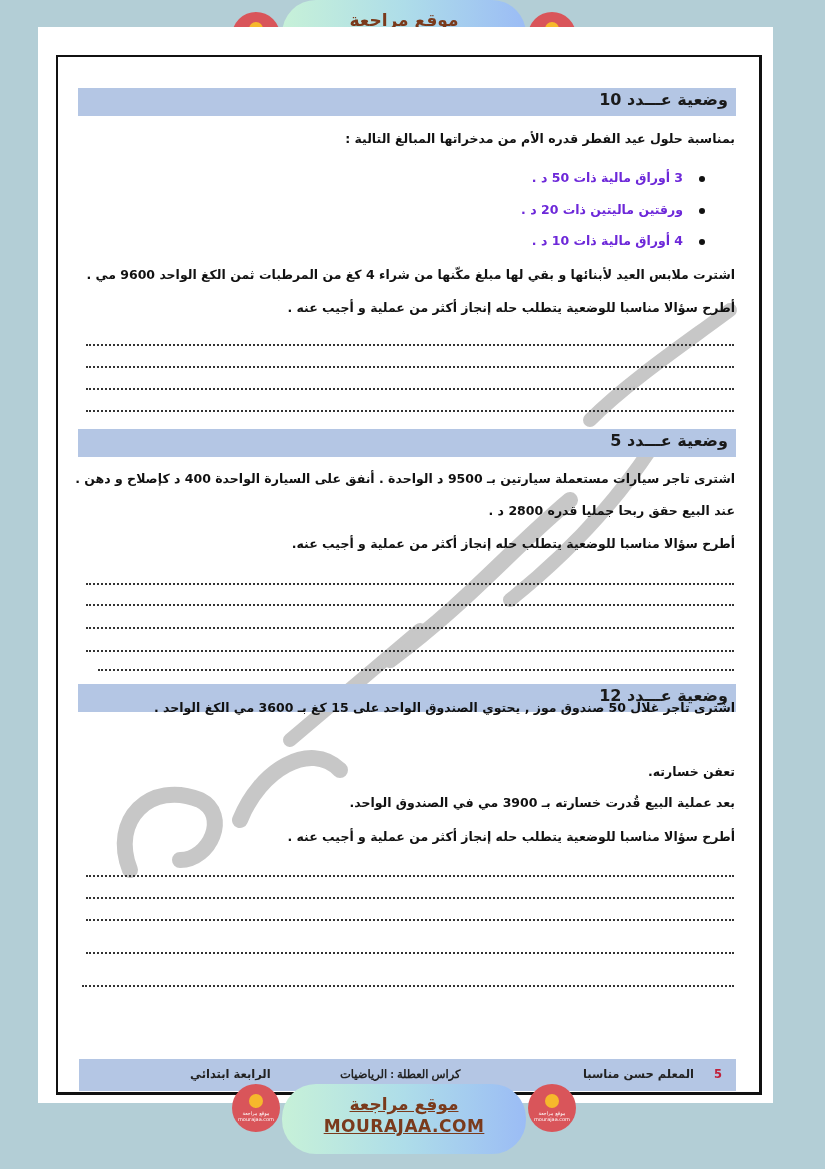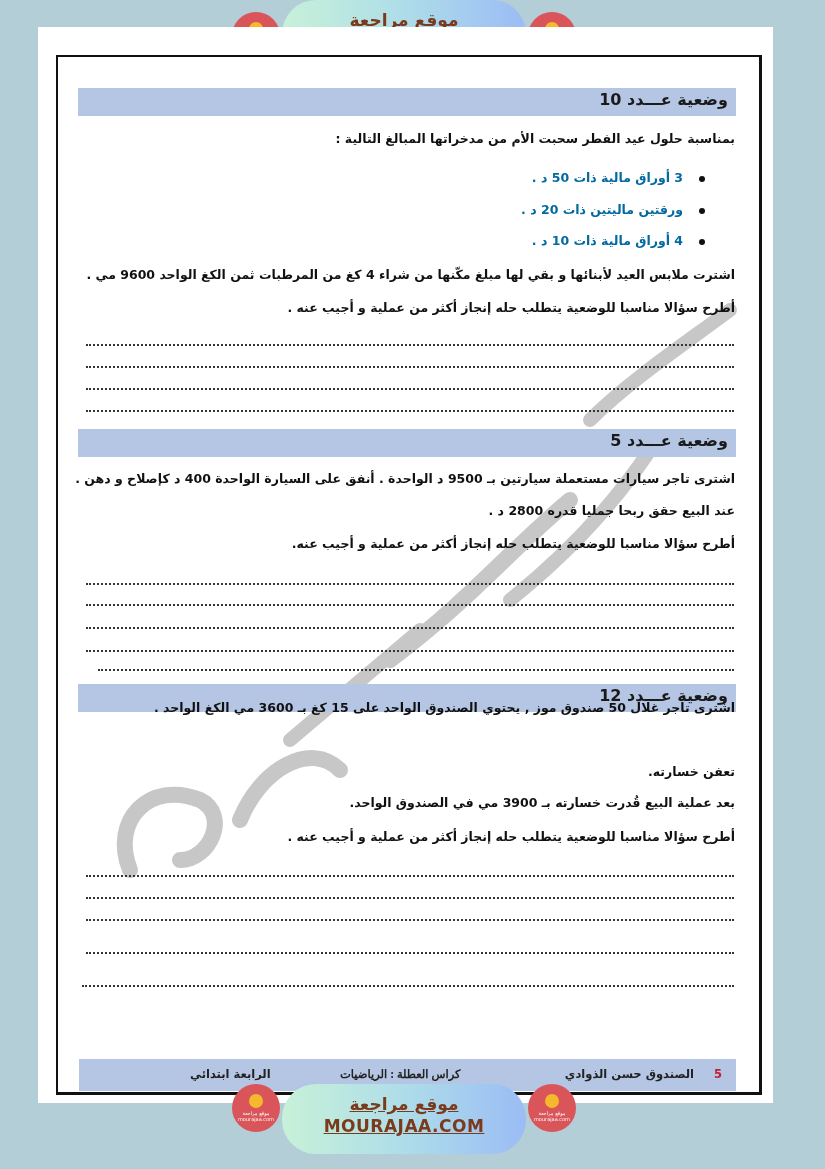--- a/index.html
+++ b/index.html
@@ -26,21 +26,21 @@
     font-family: "DejaVu Sans", sans-serif; font-weight: bold; font-size: 16px;
     color: #1a1a1a; direction: rtl;
   }
   .line {
     position: absolute; right: 90px; direction: rtl; white-space: nowrap;
     font-family: "DejaVu Sans", sans-serif; font-weight: bold; font-size: 12.5px;
     color: #111;
   }
   .bullet {
     position: absolute; right: 90px; direction: rtl; white-space: nowrap;
-    font-family: "DejaVu Sans", sans-serif; font-weight: bold; font-size: 12.5px; color: #0369a1;
+    font-family: "DejaVu Sans", sans-serif; font-weight: bold; font-size: 12.5px; color: #6d28d9;
   }
   .bullet .dot {
     display: inline-block; width: 6px; height: 6px; background: #111; border-radius: 50%;
     margin-left: 16px; vertical-align: middle;
   }
   .dots {
     position: absolute; left: 86px; width: 648px; height: 0;
     border-top: 2px dotted #333;
   }
   .footer {
@@ -106,21 +106,21 @@
   <path d="M150 520 C 170 470, 220 440, 250 470" stroke="#9a9a9a" stroke-width="16" fill="none" stroke-linecap="round"></path>
   <path d="M200 440 L 330 330" stroke="#9a9a9a" stroke-width="14" fill="none" stroke-linecap="round"></path>
   <path d="M300 360 C 380 300, 420 250, 480 200" stroke="#9a9a9a" stroke-width="16" fill="none" stroke-linecap="round"></path>
   <path d="M420 300 C 470 260, 520 210, 560 150" stroke="#9a9a9a" stroke-width="14" fill="none" stroke-linecap="round"></path>
   <path d="M500 120 C 540 80, 600 40, 640 10" stroke="#9a9a9a" stroke-width="14" fill="none" stroke-linecap="round"></path>
 </svg>
 
 <div class="band" style="top:88px;">
   <span class="band-title">وضعية عـــدد 10</span>
 </div>
-<div class="line" style="top:131px;">بمناسبة حلول عيد الفطر سحبت الأم من مدخراتها المبالغ التالية :</div>
+<div class="line" style="top:131px;">بمناسبة حلول عيد الفطر قدره الأم من مدخراتها المبالغ التالية :</div>
 <div class="bullet" style="top:170px;right:120px;"><span class="dot"></span><span>3 أوراق مالية ذات 50 د .</span></div>
 <div class="bullet" style="top:202px;right:120px;"><span class="dot"></span><span>ورقتين ماليتين ذات 20 د .</span></div>
 <div class="bullet" style="top:233px;right:120px;"><span class="dot"></span><span>4 أوراق مالية ذات 10 د .</span></div>
 <div class="line" style="top:267px;">اشترت ملابس العيد لأبنائها و بقي لها مبلغ مكّنها من شراء 4 كغ من المرطبات ثمن الكغ الواحد 9600 مي .</div>
 <div class="line" style="top:300px;">أطرح سؤالا مناسبا للوضعية يتطلب حله إنجاز أكثر من عملية و أجيب عنه .</div>
 <div class="dots" style="top:344px;"></div>
 <div class="dots" style="top:366px;"></div>
 <div class="dots" style="top:388px;"></div>
 <div class="dots" style="top:410px;"></div>
 
@@ -144,21 +144,21 @@
 <div class="line" style="top:795px;">بعد عملية البيع قُدرت خسارته بـ  3900 مي  في الصندوق الواحد.</div>
 <div class="line" style="top:829px;">أطرح سؤالا مناسبا للوضعية يتطلب حله إنجاز أكثر من عملية و أجيب عنه .</div>
 <div class="dots" style="top:875px;"></div>
 <div class="dots" style="top:897px;"></div>
 <div class="dots" style="top:919px;"></div>
 <div class="dots" style="top:952px;"></div>
 <div class="dots" style="top:985px;left:82px;width:652px;"></div>
 
 <div class="footer">
   <span class="page-num" style="right:14px;">5</span>
-  <span style="right:42px;">الصندوق حسن الذوادي</span>
+  <span style="right:42px;">المعلم حسن مناسبا</span>
   <span style="left:248px;font-family:Liberation Serif, serif;">كراس العطلة : الرياضيات</span>
   <span style="left:98px;">الرابعة ابتدائي</span>
 </div>
 
 <div class="logo" style="left:232px;top:1084px;">
   <span class="core"></span>
   <span class="txt">موقع مراجعة</span>
   <span class="txt">mourajaa.com</span>
 </div>
 <div class="banner" style="left:282px;top:1084px;">

